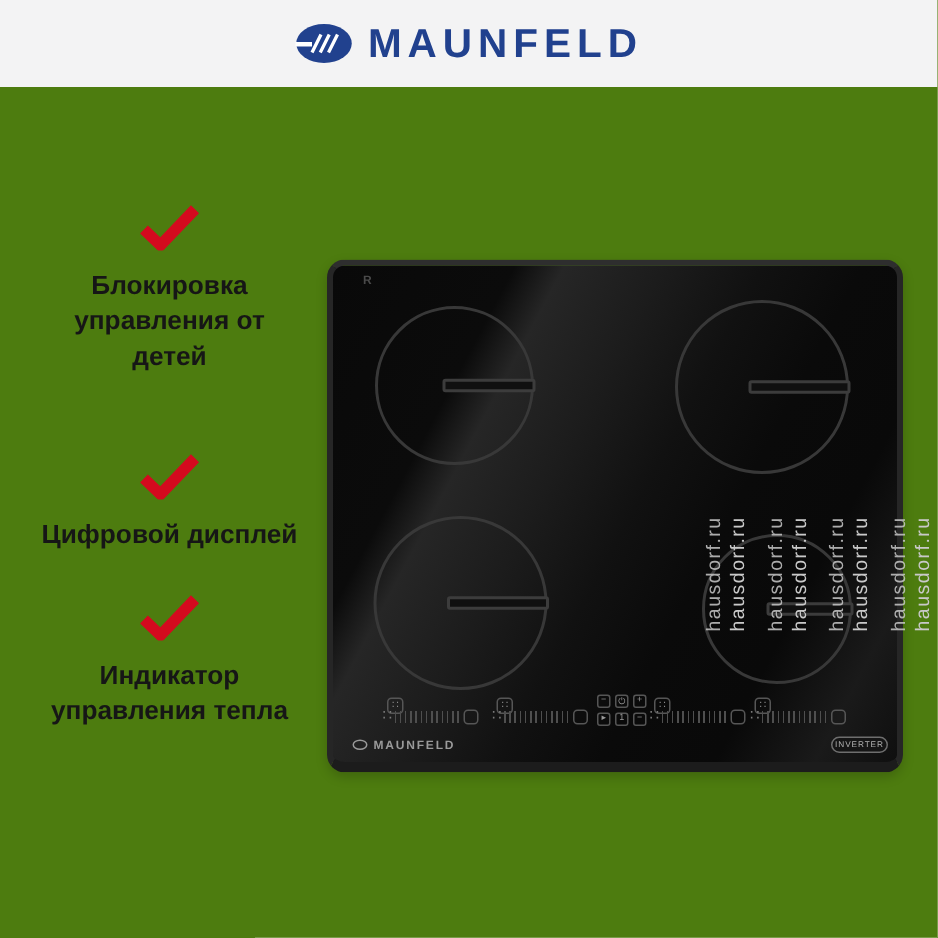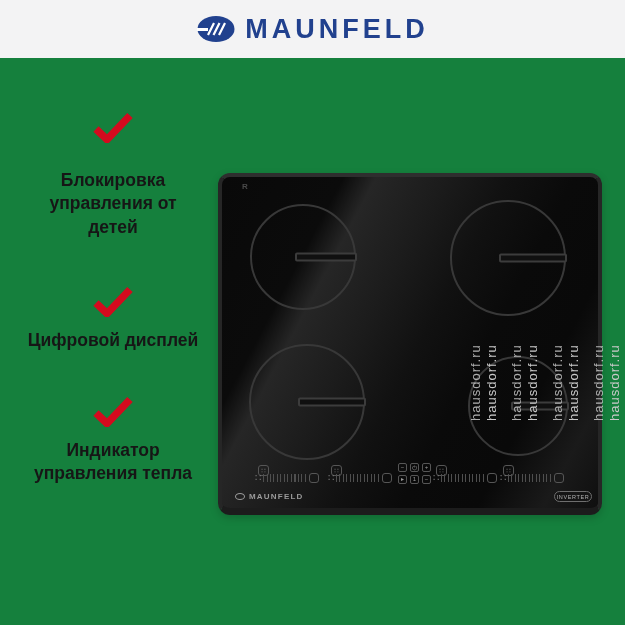--- a/index.html
+++ b/index.html
@@ -1,33 +1,33 @@
 <!DOCTYPE html>
 <html><head>
 <meta charset="utf-8">
 <style>
   * { box-sizing: border-box; margin: 0; padding: 0; }
   html, body { width: 625px; height: 625px; }
   body { font-family: "Liberation Sans", sans-serif; background: #fff; }
 
-  .stage { position: relative; width: 625px; height: 625px; background: #15803d; overflow: hidden; }
+  .stage { position: relative; width: 625px; height: 625px; background: #4d7c0f; overflow: hidden; }
 
   
   .header { position: absolute; left: 0; top: 0; width: 625px; height: 58px;
             background: #f3f3f4; display: flex; align-items: center; justify-content: center; }
   .brand { display: flex; align-items: center; gap: 9px; }
   .brand-text { color: #21418e; font-weight: bold; font-size: 27px; letter-spacing: 4px; }
 
   
   .feature { position: absolute; left: 18px; width: 190px;
              display: flex; flex-direction: column; align-items: center; text-align: center; }
   .feature .check { margin-bottom: 12px; }
   .feature-label { font-size: 17.5px; font-weight: 600; line-height: 1.33; color: #161616; }
-  .f1 { top: 112px; gap: 14px; } .f1 .feature-label { width: 152px; }
-  .f2 { top: 286px; } .f2 .feature-label { white-space: nowrap; }
+  .f1 { top: 136px; } .f1 .feature-label { width: 152px; }
+  .f2 { top: 302px; } .f2 .feature-label { white-space: nowrap; }
   .f3 { top: 396px; } .f3 .feature-label { width: 182px; }
 
   
   .cooktop { position: absolute; left: 218px; top: 173px; width: 384px; height: 342px;
              border: 4px solid #262626; border-top-color:#2e2e2e; border-bottom: 7px solid #1c1c1c;
              border-radius: 12px;
              background: linear-gradient(118deg,
                #090909 0%, #0b0b0b 22%, #262626 28%, #1c1c1c 40%,
                #111111 52%, #0a0a0a 64%, #090909 78%, #1a1a1a 90%, #0f0f0f 100%);
              box-shadow: 0 3px 8px rgba(0,0,0,0.18); }

